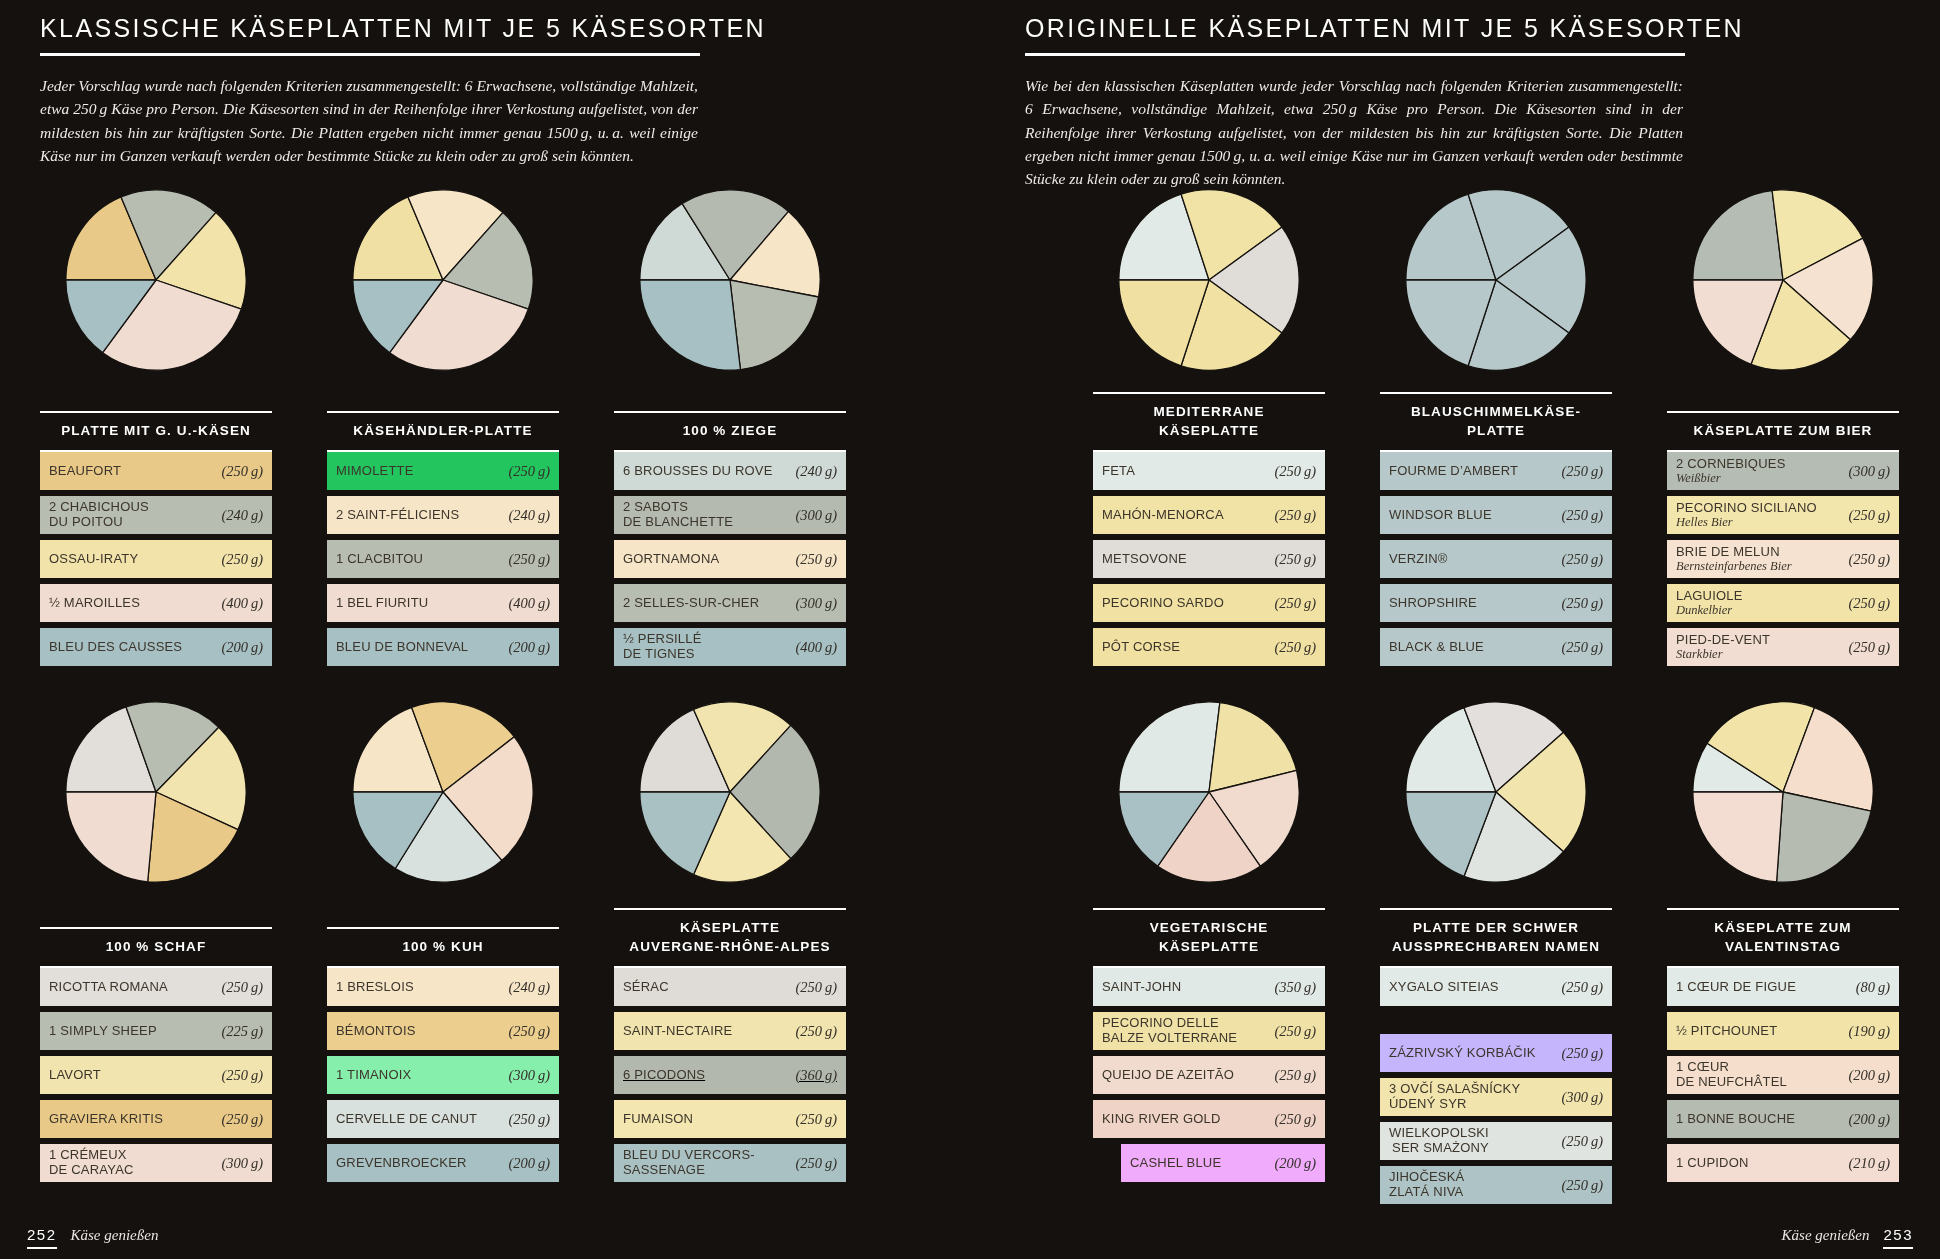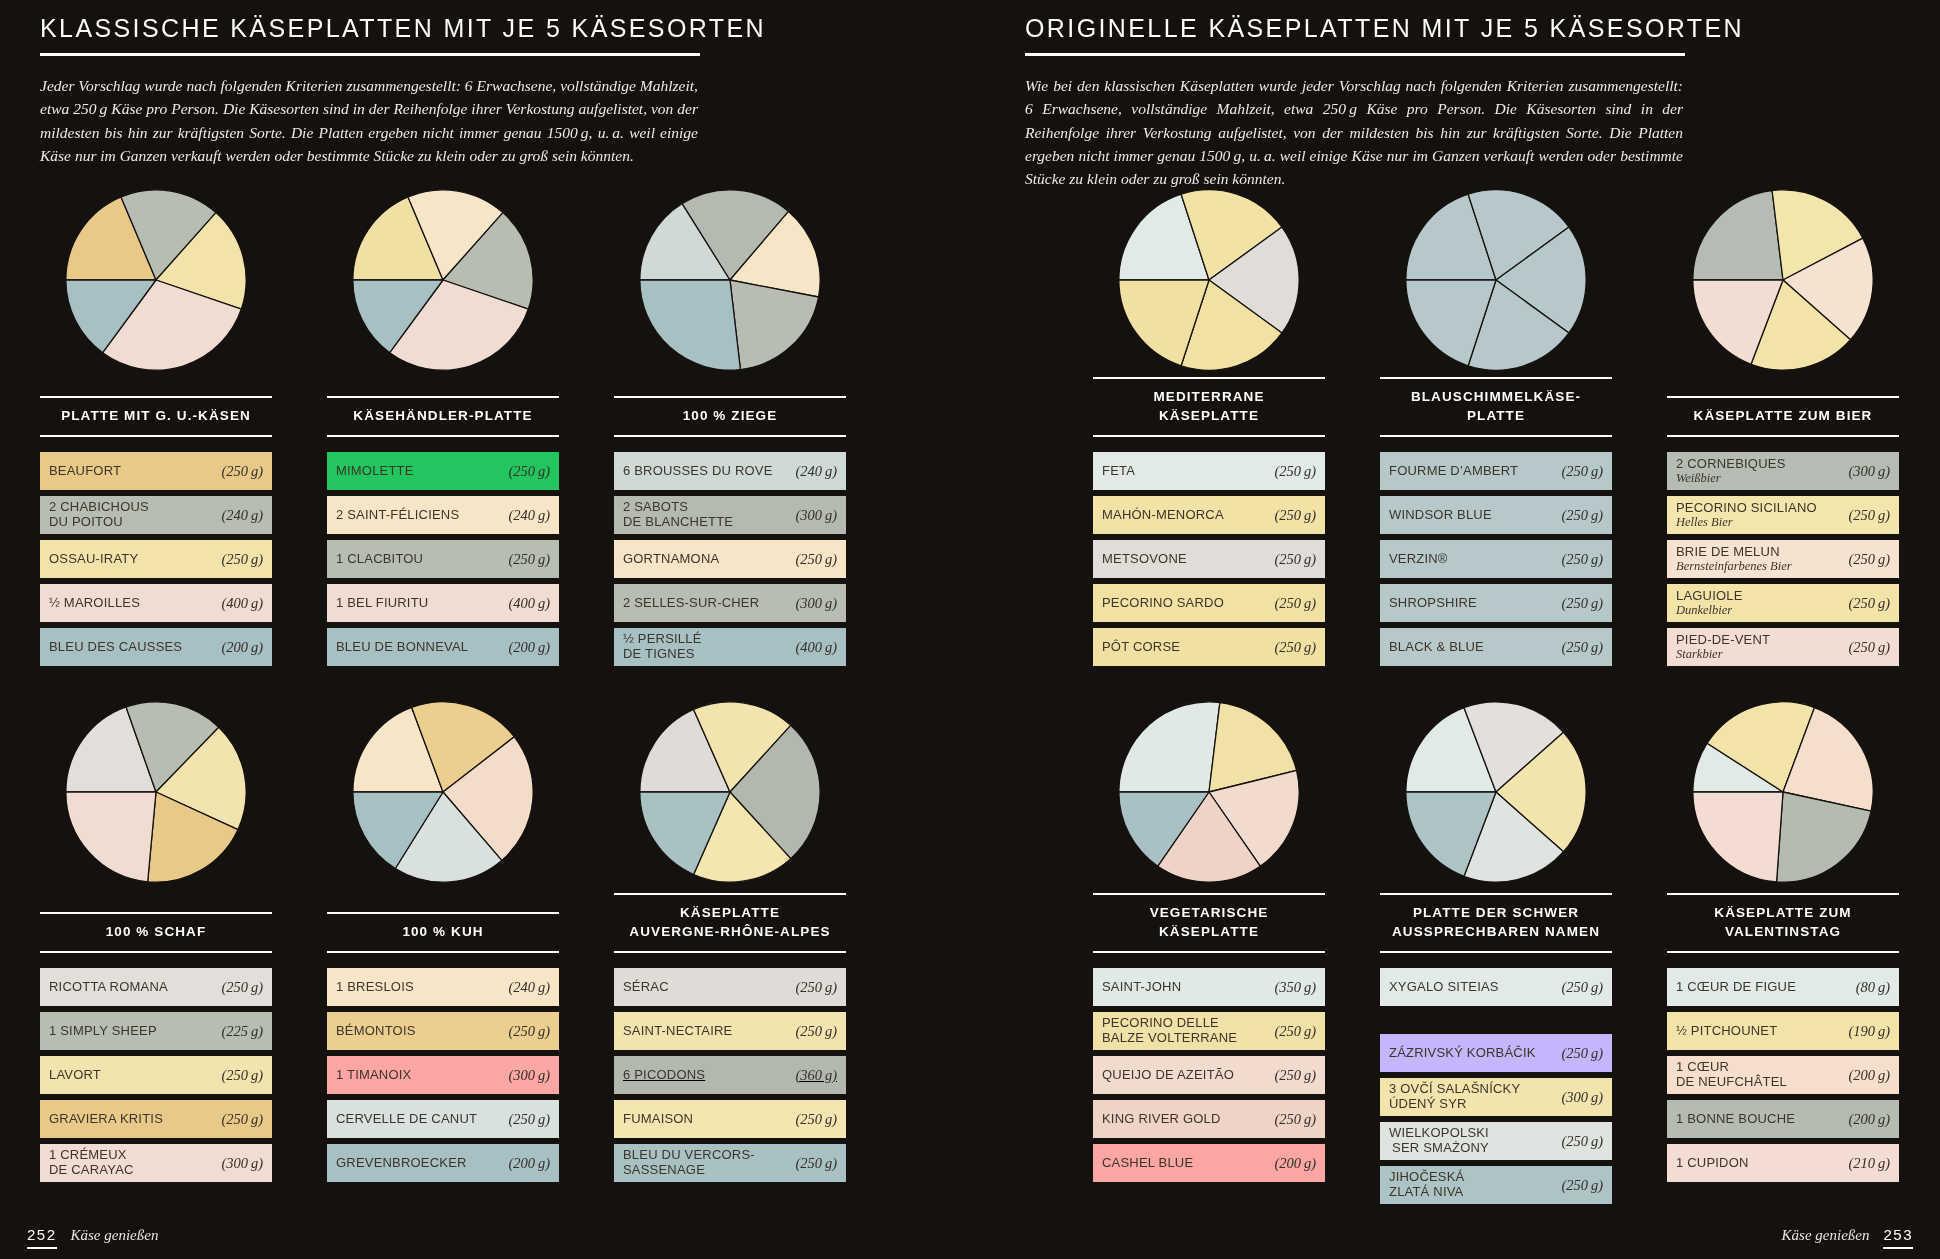--- a/index.html
+++ b/index.html
@@ -9,21 +9,21 @@
 
   .page-title{position:absolute;top:14px;color:#fdfdfc;font-size:25px;font-weight:400;
               letter-spacing:2.4px;white-space:nowrap;}
   .title-rule{position:absolute;top:53px;height:3px;background:#ffffff;width:660px;}
   .intro{position:absolute;top:74px;width:658px;color:#efece8;
          font:italic 15.5px/1.5 "Liberation Serif",serif;text-align:justify;}
 
   .platter{position:absolute;width:232px;}
   .pie{display:block;width:184px;height:184px;margin:0 auto;}
   .header-wrap{height:80px;display:flex;flex-direction:column;justify-content:flex-end;
-               padding-bottom:15px;box-sizing:border-box;}
+               box-sizing:border-box;}
   .platter.row2 .header-wrap{height:84px;}
   .header-inner{border-top:2.5px solid #fff;border-bottom:2.5px solid #fff;padding:9px 2px;}
   .platter-title{font-weight:700;font-size:13.5px;line-height:1.4;letter-spacing:1.1px;
                  color:#ffffff;text-align:center;white-space:pre-line;}
   .rows{display:flex;flex-direction:column;gap:6px;}
   .row{height:38px;display:flex;align-items:center;justify-content:space-between;
        padding:0 9px;box-sizing:border-box;}
   .row-name{font-size:13px;line-height:1.12;color:#3c352b;letter-spacing:.2px;white-space:pre-line;}
   .row-sub{font:italic 12.5px/1.05 "Liberation Serif",serif;color:#3c352b;margin-top:1px;}
   .row-weight{font:italic 14.5px/1 "Liberation Serif",serif;color:#332f29;
@@ -279,21 +279,21 @@
     </div>
     <div class="row-weight">(240 g)</div>
   </div>
           <div class="row" style="background: rgb(236, 206, 143); gap: 20px;">
     <div class="row-label">
       <div class="row-name">BÉMONTOIS</div>
 
     </div>
     <div class="row-weight">(250 g)</div>
   </div>
-          <div class="row" style="background: #fca5a5;">
+          <div class="row" style="background: #86efac;">
     <div class="row-label">
       <div class="row-name">1 TIMANOIX</div>
 
     </div>
     <div class="row-weight">(300 g)</div>
   </div>
           <div class="row" style="background: rgb(216, 225, 222);">
     <div class="row-label">
       <div class="row-name">CERVELLE DE CANUT</div>
 
@@ -554,21 +554,21 @@
     </div>
     <div class="row-weight">(250 g)</div>
   </div>
           <div class="row" style="background: rgb(238, 211, 198);">
     <div class="row-label">
       <div class="row-name">KING RIVER GOLD</div>
 
     </div>
     <div class="row-weight">(250 g)</div>
   </div>
-          <div class="row" style="background: #fca5a5;">
+          <div class="row" style="background: #f0abfc; margin-left: 28px;">
     <div class="row-label">
       <div class="row-name">CASHEL BLUE</div>
 
     </div>
     <div class="row-weight">(200 g)</div>
   </div>
         </div>
   </div>
       <div class="platter row2" style="left: 1380px; top: 700px;">
     <svg class="pie" viewBox="0 0 100 100">

